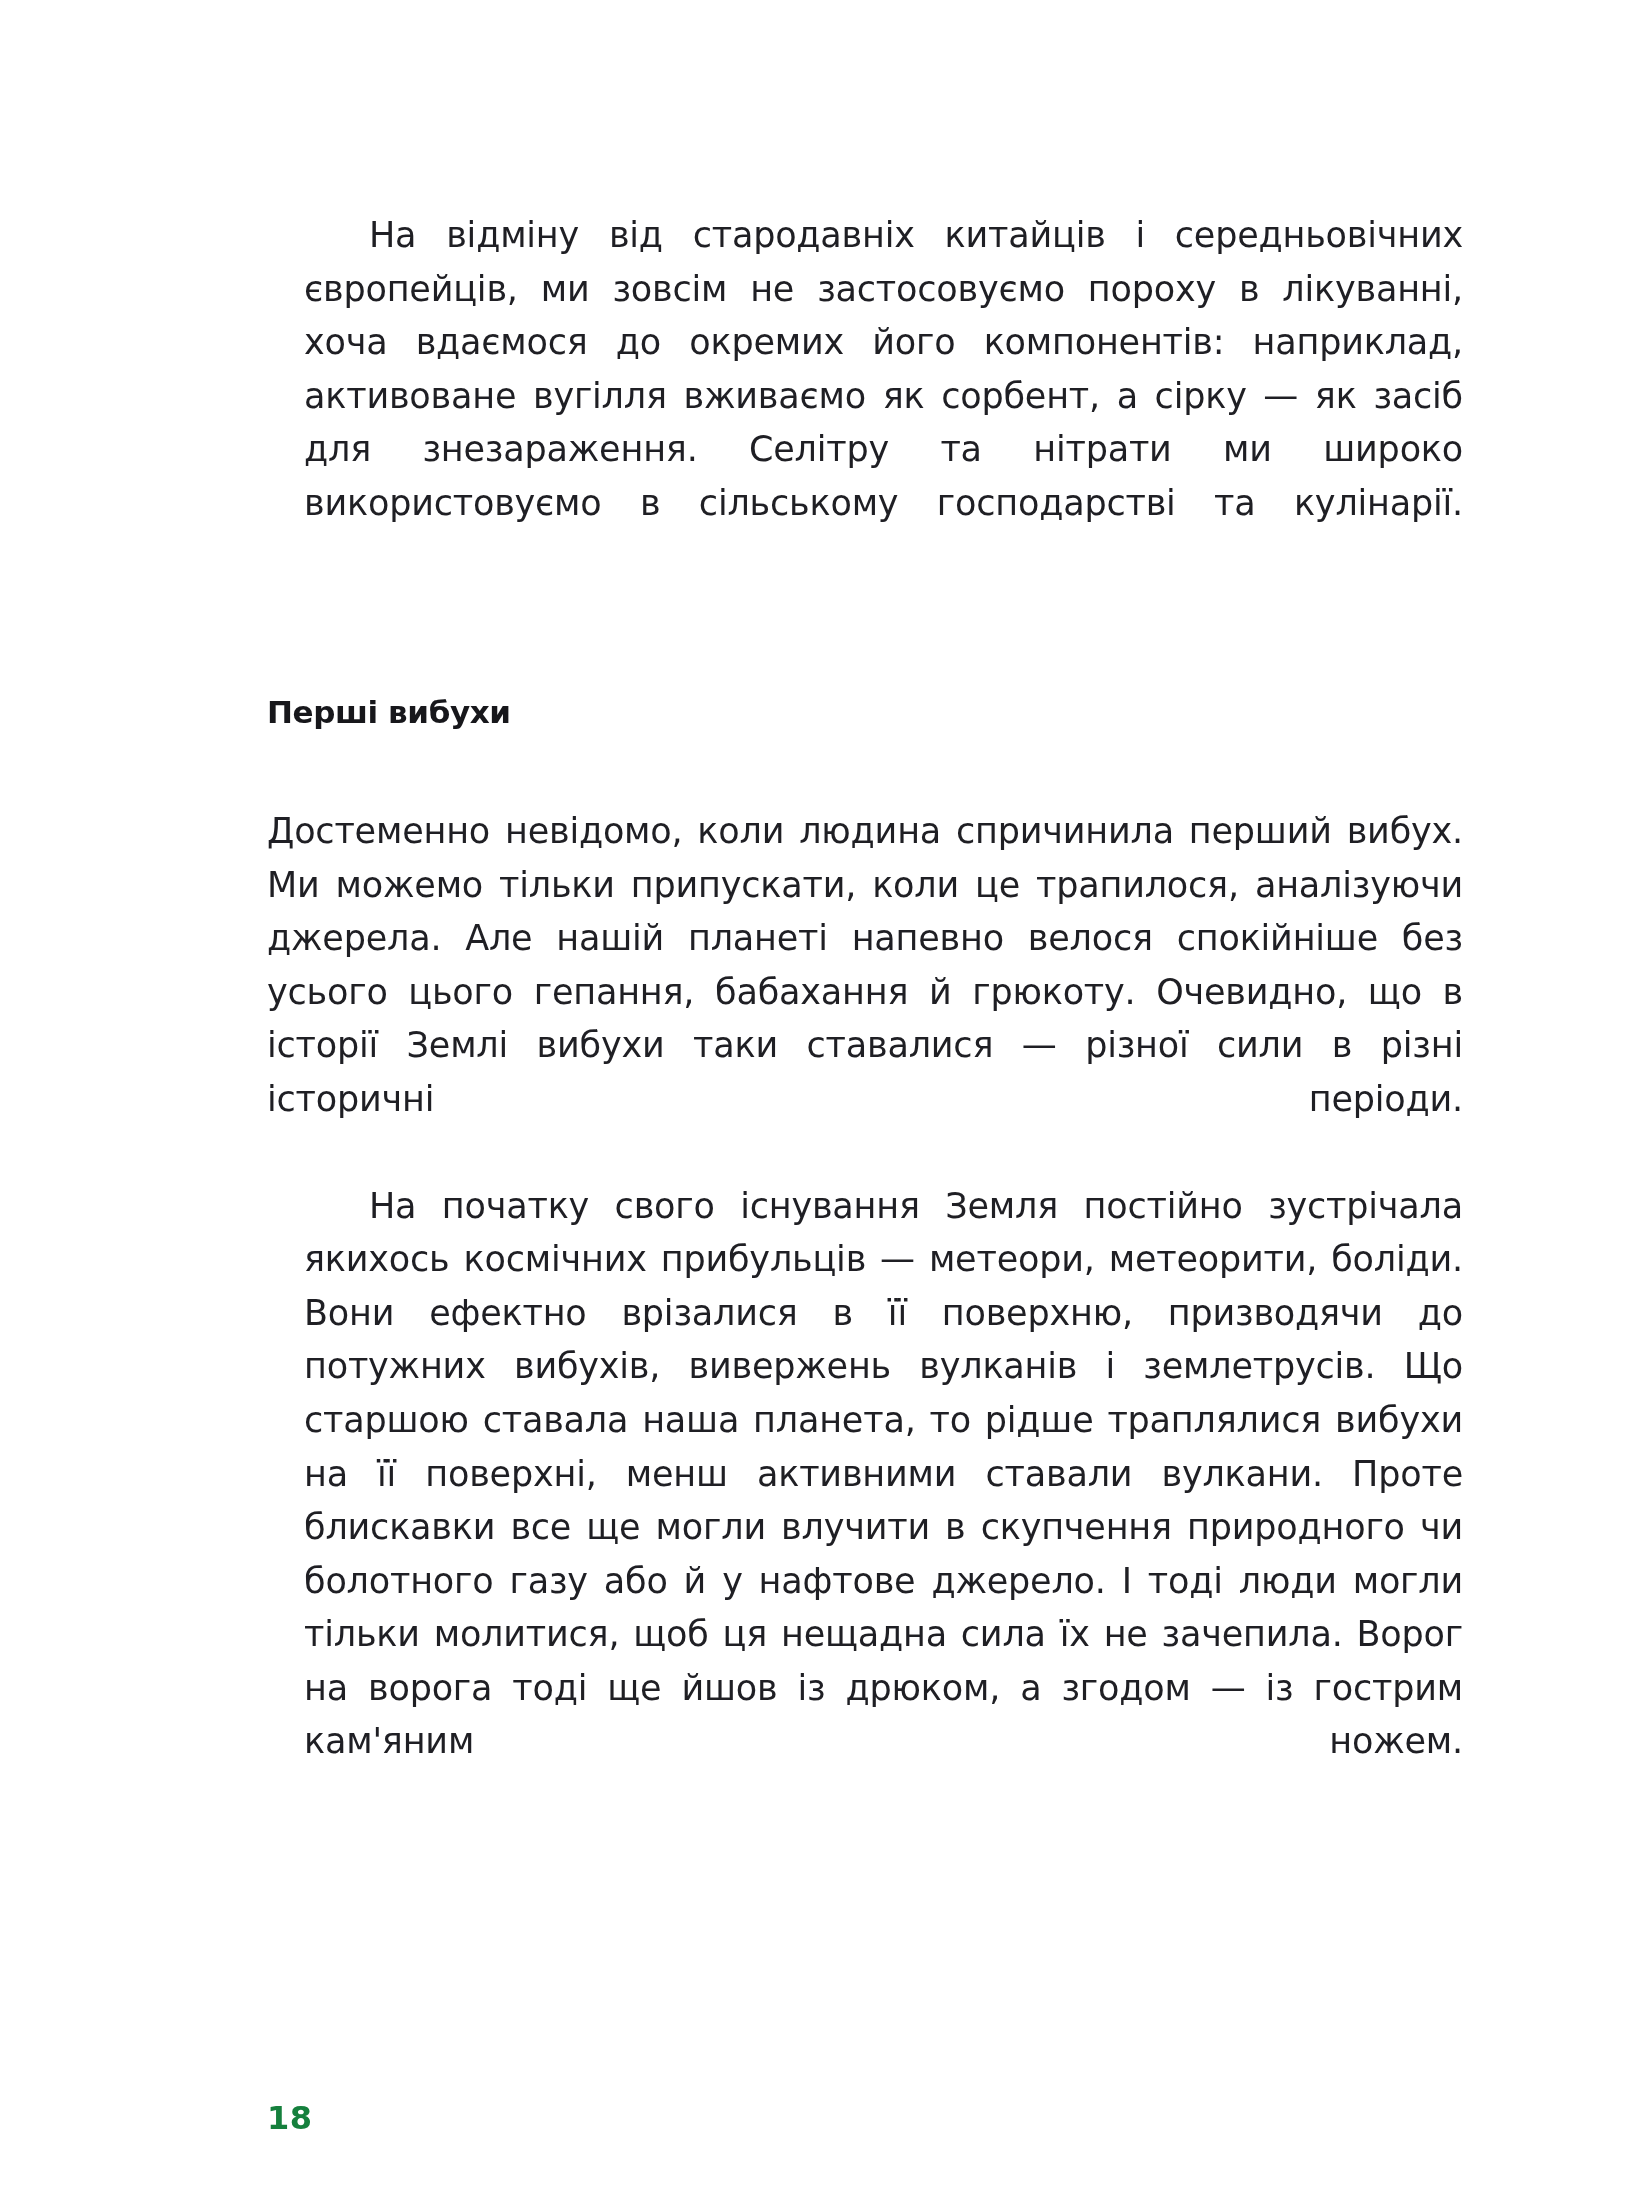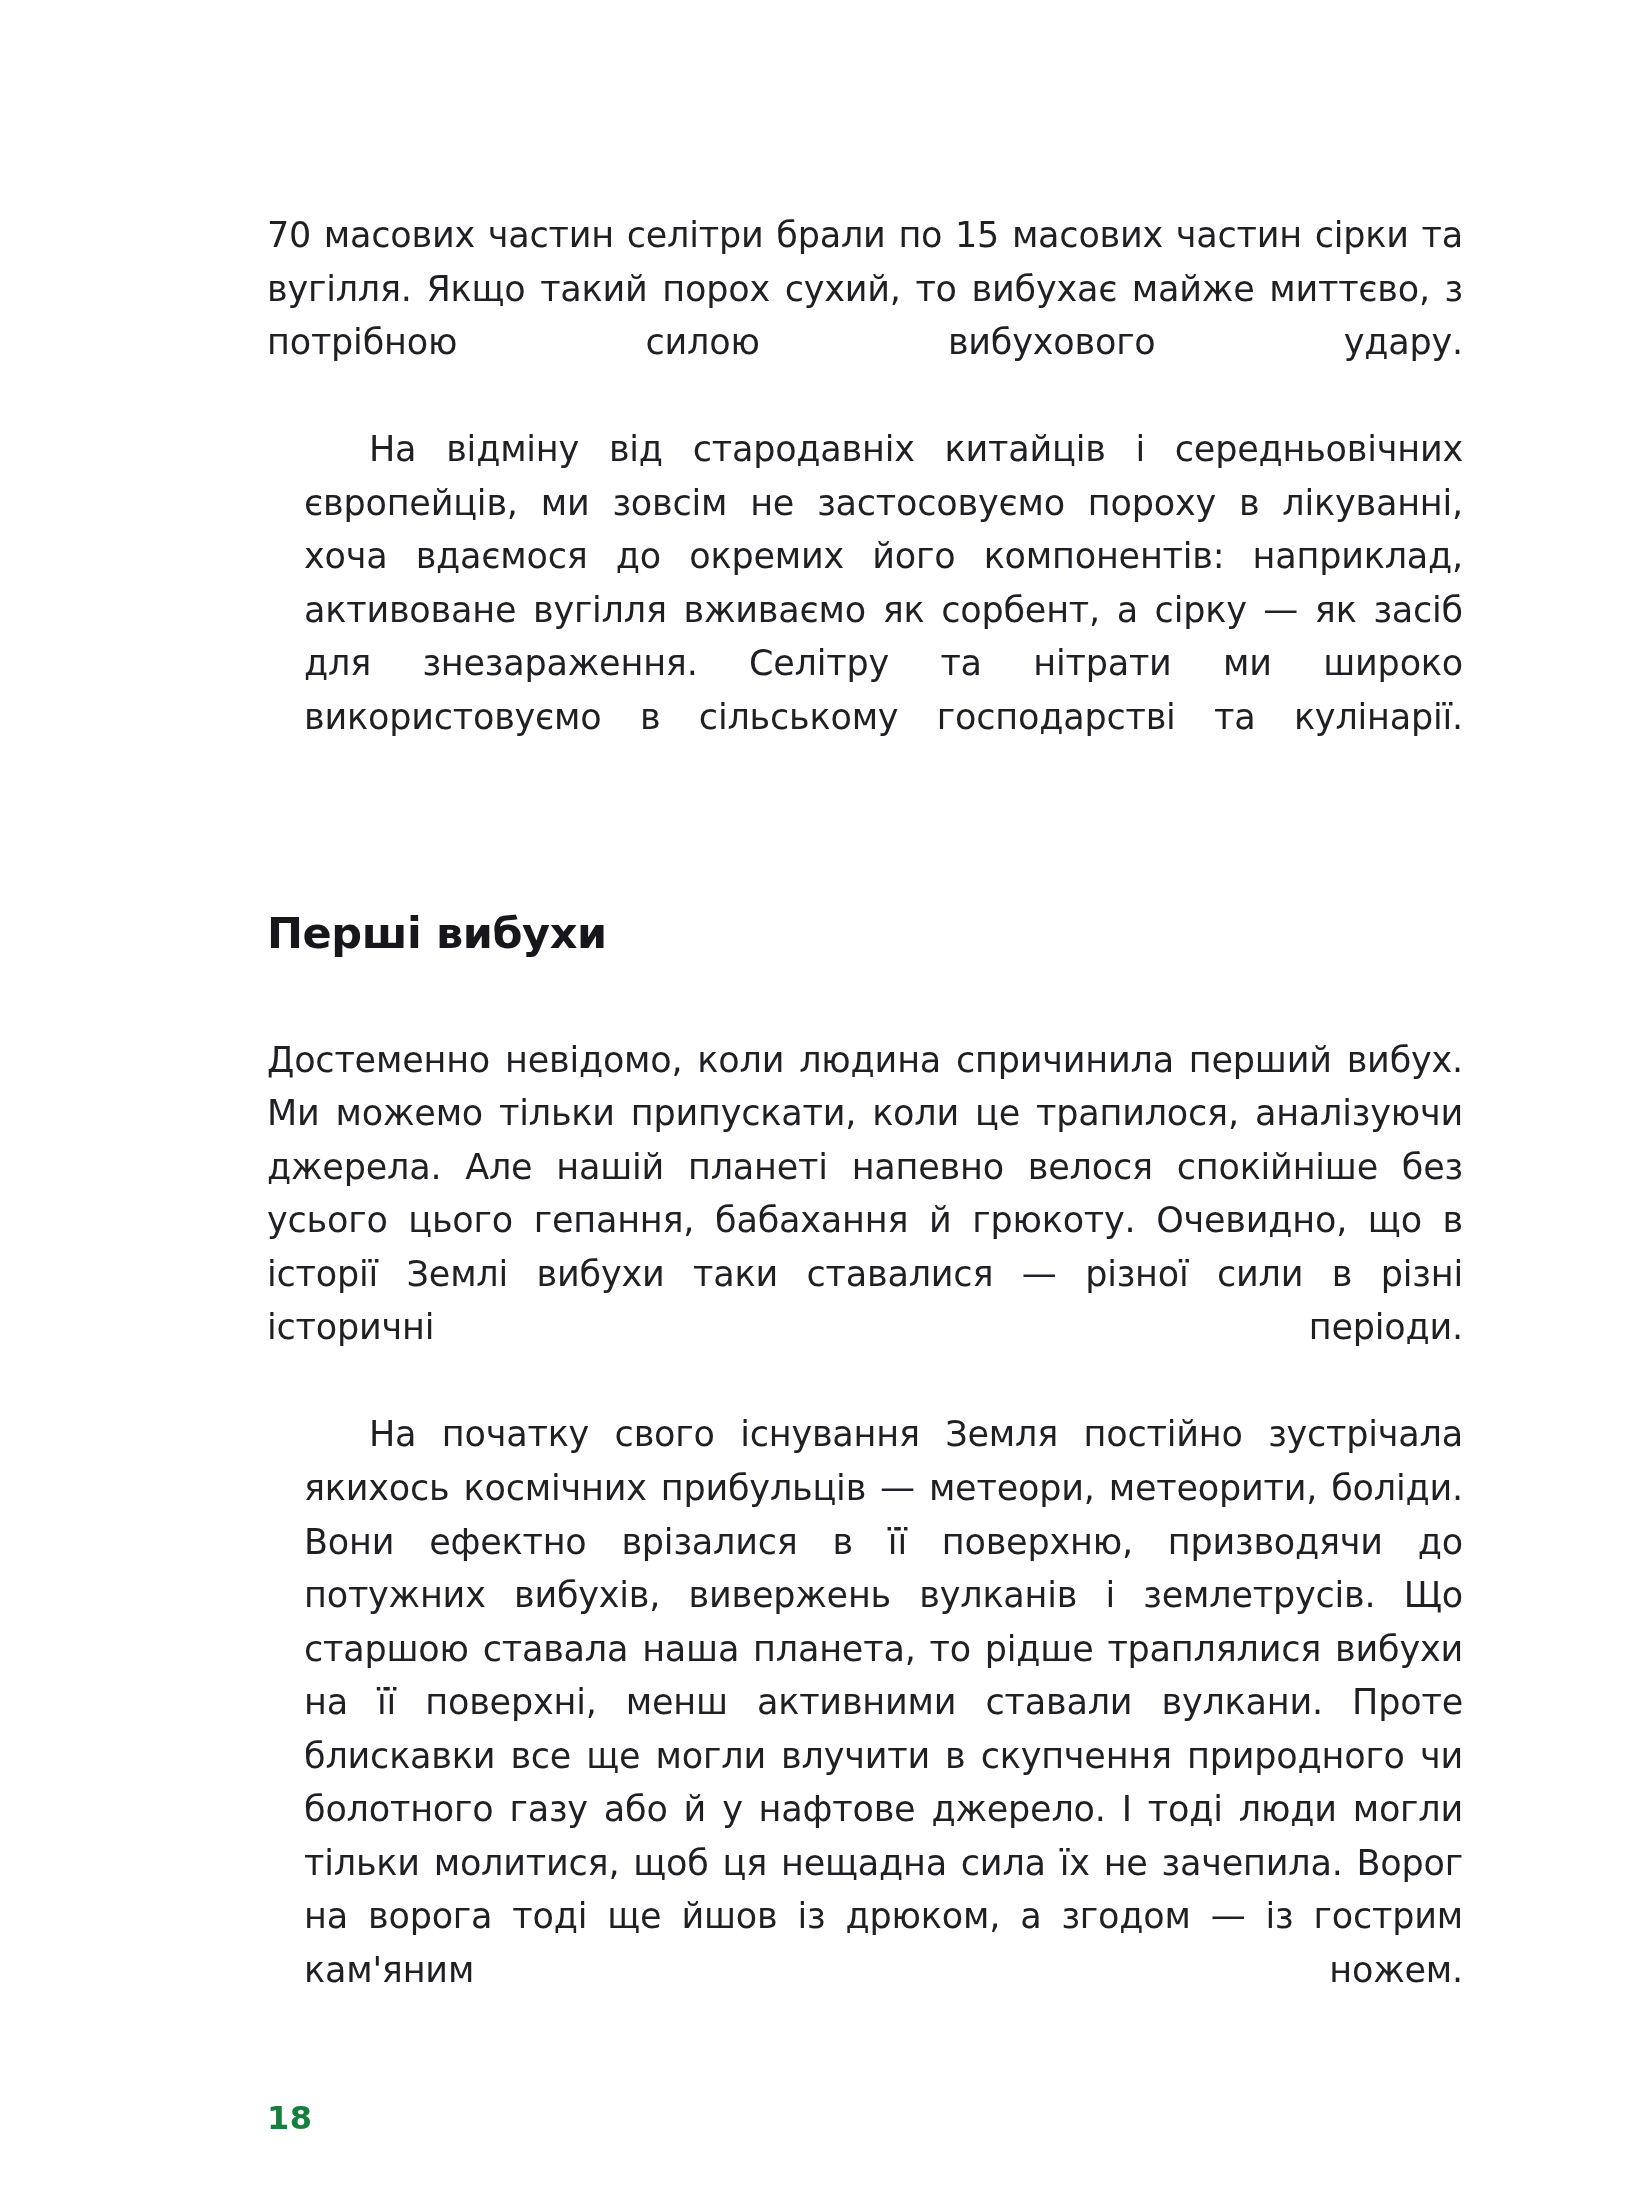--- a/index.html
+++ b/index.html
@@ -40,21 +40,21 @@
     letter-spacing: -0.2px;
     color: #1f1f24;
     hyphens: manual;
   }
   p.para.indent {
     text-indent: 65px;
     margin-left: 37px;
   }
   h2.section-heading {
     margin: 0;
-    font-size: 43px;
+    font-size: 31px;
     line-height: 1.2;
     font-weight: 700;
     color: #17171b;
     letter-spacing: -0.4px;
   }
   .gap-before-heading { height: 110px; }
   .gap-after-heading  { height: 74px; }
   .folio {
     position: absolute;
     left: 267px;
@@ -71,21 +71,20 @@
     width: 100%;
   }
 </style>
 </head>
 <body>
 
 <div class="page">
 
   <div class="content">
 
-    <p class="para">70 масових частин селітри брали по 15 масових частин сірки та вугілля. Якщо такий порох сухий, то вибухає майже миттєво, з потрібною силою вибухового удару.</p>
 
     <p class="para indent">На відміну від стародавніх китайців і середньовічних європейців, ми зовсім не застосовуємо пороху в лікуванні, хоча вдаємося до окремих його компонентів: наприклад, активоване вугілля вживаємо як сорбент, а сірку — як засіб для знезараження. Селітру та нітрати ми широко використовуємо в сільському господарстві та кулінарії.</p>
 
     <div class="gap-before-heading"></div>
 
     <h2 class="section-heading">Перші вибухи</h2>
 
     <div class="gap-after-heading"></div>
 
     <p class="para">Достеменно невідомо, коли людина спричинила перший вибух. Ми можемо тільки припускати, коли це трапилося, аналізуючи джерела. Але нашій планеті напевно велося спокійніше без усього цього гепання, бабахання й грюкоту. Очевидно, що в історії Землі вибухи таки ставалися — різної сили в різні історичні періоди.</p>

